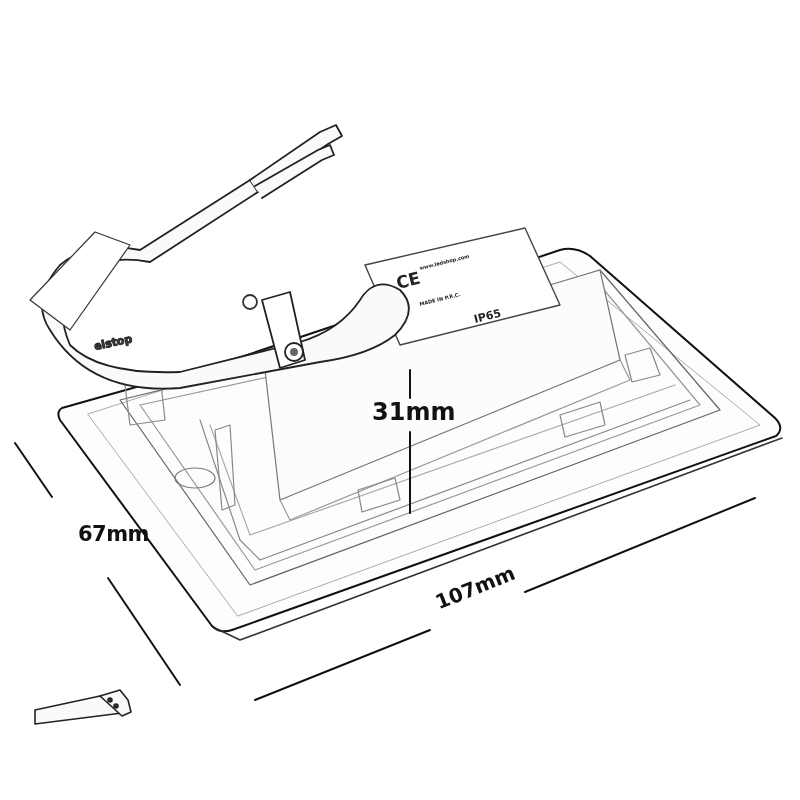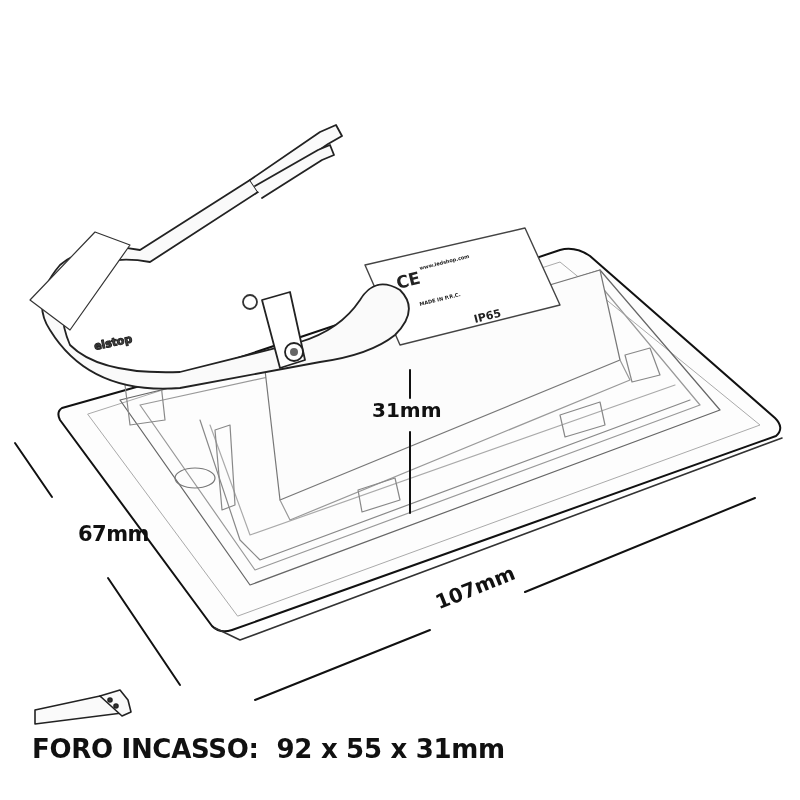--- a/index.html
+++ b/index.html
@@ -2,21 +2,21 @@
 <html><head>
 <meta charset="utf-8">
 <style>
   html, body { margin: 0; padding: 0; background: #ffffff; }
   body { width: 800px; height: 800px; position: relative; overflow: hidden;
          font-family: "DejaVu Sans", "Liberation Sans", sans-serif; }
   #stage { position: absolute; left: 0; top: 0; width: 800px; height: 800px; }
   .dim-label { position: absolute; font-weight: bold; color: #111111;
                font-family: "DejaVu Sans", "Liberation Sans", sans-serif; white-space: nowrap; }
   #lbl-67 { left: 42px; top: 522px; font-size: 21px; letter-spacing: -0.5px; margin-left: 36px; }
-  #lbl-31 { left: 372px; top: 398px; font-size: 20px; }
+  #lbl-31 { left: 372px; top: 398px; font-size: 24px; }
   #lbl-107 { left: 432px; top: 592px; font-size: 20px; transform: rotate(-22deg); transform-origin: left top; }
   #foro { position: absolute; left: 32px; top: 734px; font-size: 26px; font-weight: bold; color: #111;
           font-family: "DejaVu Sans", "Liberation Sans", sans-serif; white-space: nowrap; letter-spacing: -0.3px; }
   #foro .val { margin-left: 18px; }
   .plate-text { font-family: "DejaVu Sans", "Liberation Sans", sans-serif; font-weight: bold; }
 </style>
 </head>
 <body>
 
 <div id="stage">
@@ -86,16 +86,13 @@
       <text x="475" y="323" font-size="11" transform="rotate(-14 475 323)">IP65</text>
       <text x="420" y="306" font-size="5" transform="rotate(-14 420 306)">MADE IN P.R.C.</text>
       <text x="420" y="270" font-size="5" transform="rotate(-14 420 270)">www.ledshop.com</text>
     </g>
   </svg>
 
   <div class="dim-label" id="lbl-67">67mm</div>
   <div class="dim-label" id="lbl-31">31mm</div>
   <div class="dim-label" id="lbl-107">107mm</div>
 
-  <div id="foro">
-    <span>FORO INCASSO:</span><span class="val">92 x 55 x 31mm</span>
-  </div>
 </div>
 
 </body></html>

